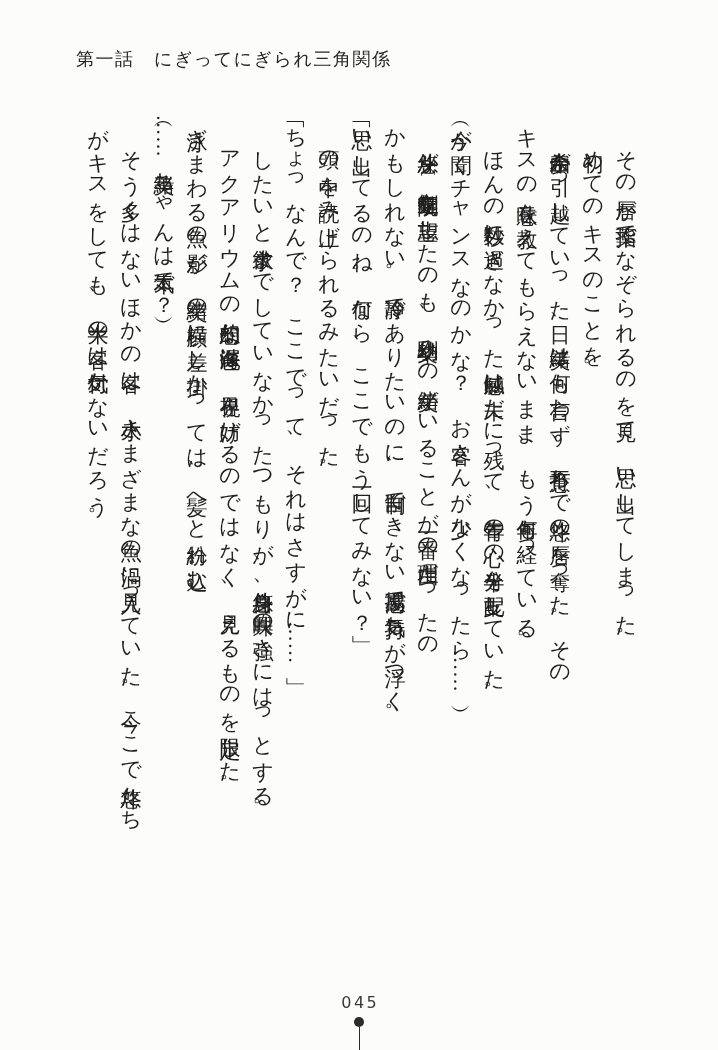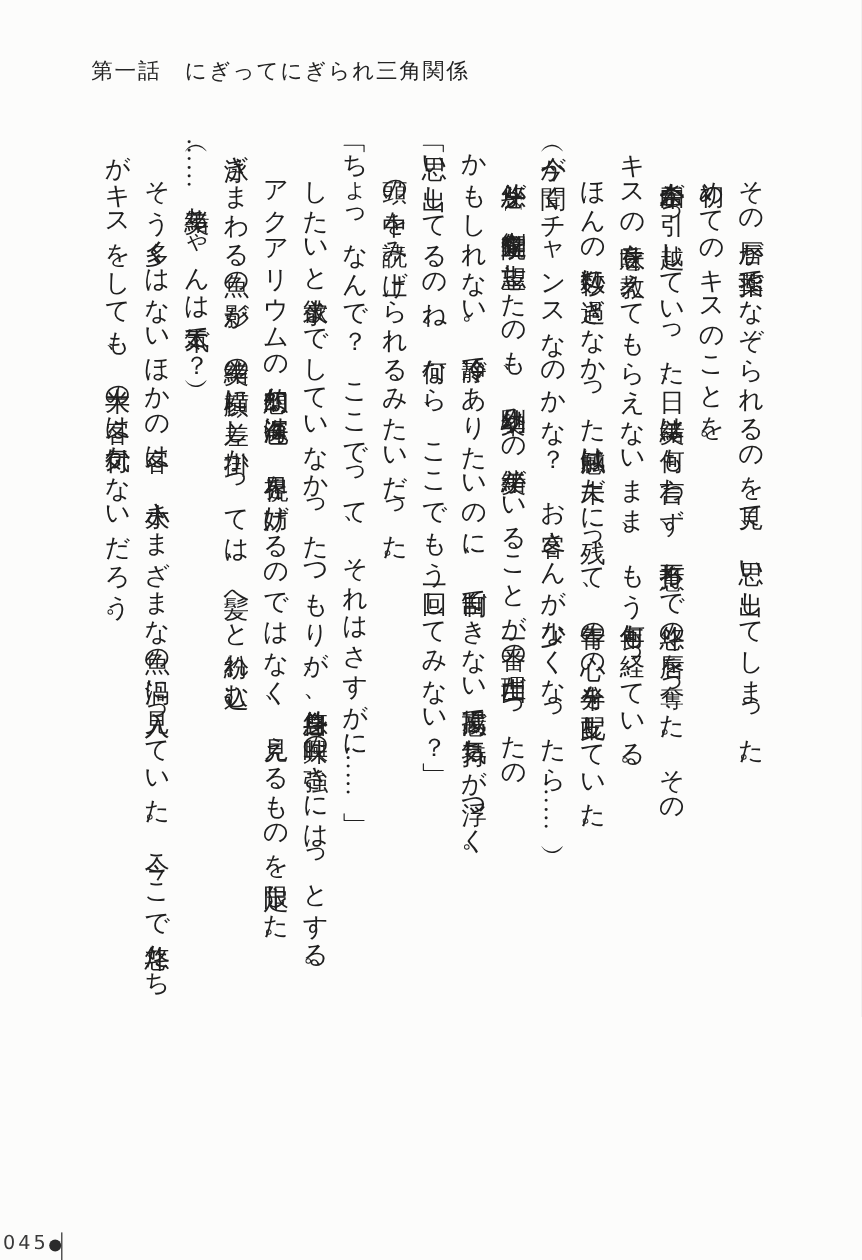--- a/index.html
+++ b/index.html
@@ -39,21 +39,21 @@
   .text-line {
     line-height: 33px;
     white-space: nowrap;
   }
   .footer {
     position: absolute;
     left: 0;
     right: 0;
     bottom: 0;
     display: flex;
-    flex-direction: row;
+    flex-direction: column;
     align-items: center;
     margin-top: 44px;
   }
   .page-number {
     font-family: "DejaVu Sans", sans-serif;
     font-size: 16px;
     font-weight: 400;
     letter-spacing: 2.5px;
     color: #3a3a3a;
     margin-bottom: 5px;

